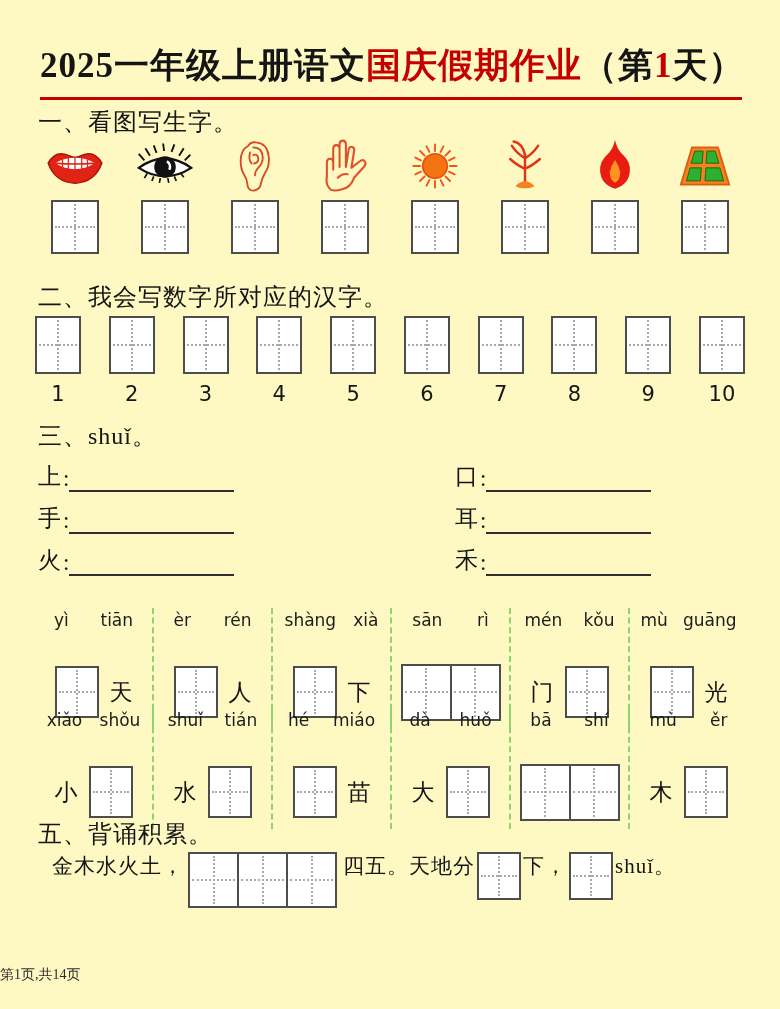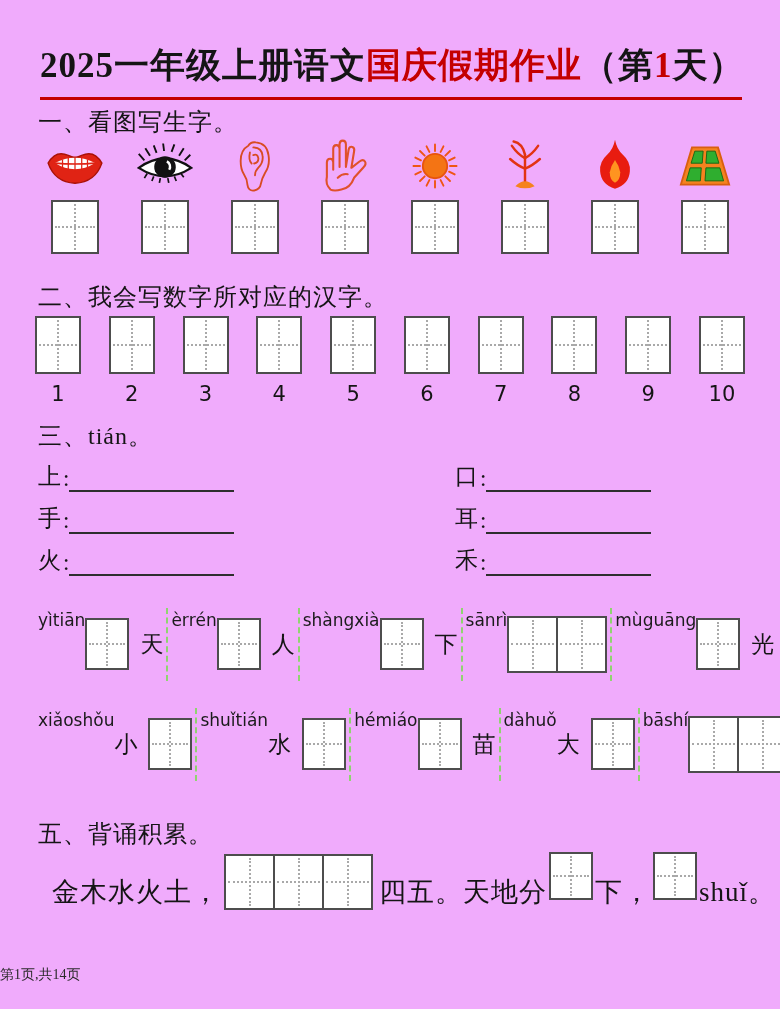--- a/index.html
+++ b/index.html
@@ -1,17 +1,17 @@
 <!DOCTYPE html>
 <html><head>
 <meta charset="utf-8">
 <style>
   html,body { margin:0; padding:0; background:#ffffff; }
   .page {
-    position:relative; width:780px; height:1009px; background:#f0abfc;
+    position:relative; width:780px; height:1009px; background:#fef9c3;
     font-family:"Liberation Serif", serif; color:#151515; overflow:hidden;
   }
   
   .title {
     position:absolute; left:40px; top:42px; width:702px;
     font-size:35px; font-weight:bold; white-space:nowrap; letter-spacing:1px;
     border-bottom:3px solid #c40000; padding-bottom:8px;
   }
   .red { color:#c40000; }
   
@@ -45,29 +45,29 @@
   .s3-grid {
     position:absolute; left:38px; top:452px; width:706px;
     display:grid; grid-template-columns:417px 1fr; grid-auto-rows:42px;
   }
   .s3-item { display:flex; align-items:flex-end; font-size:23px; padding-bottom:2px; }
   .s3-colon { margin-left:2px; }
   .s3-line { display:inline-block; width:165px; border-bottom:2px solid #2e2e2e; height:1.05em; }
   
   .s4-row { position:absolute; left:35px; width:712px; display:flex; }
   #s4r1 { top:608px; } #s4r2 { top:708px;align-items:flex-end; }
-  .s4-col { flex:1; border-right:2px dashed #8fd470; display:flex; flex-direction:row; padding:2px 3px 8px; }
+  .s4-col { flex:1; border-right:2px dashed #8fd470; display:flex; flex-direction:column; padding:2px 3px 8px;gap:20px; }
   .s4-col:last-child { border-right:none; }
   .py-row { display:flex; justify-content:space-around; font-family:"DejaVu Sans", sans-serif; font-size:17px; height:28px; color:#1b1b1b; }
   .ct-row { display:flex; justify-content:center; align-items:center; gap:11px; margin-top:5px; height:58px; }
   .hanzi { font-size:23px; }
   .g-s4 .cell { width:40px; height:48px; }
   .g-s4d .cell { width:47px; height:53px; }
   
-  .s5-line { position:absolute; left:52px; top:852px; display:flex; align-items:flex-end; font-size:27px; letter-spacing:1px; }
+  .s5-line { position:absolute; left:52px; top:852px; display:flex; align-items:flex-start; font-size:21px; letter-spacing:1px; }
   .g-s5-3 { margin:0 6px 0 4px; }
   .g-s5-3 .cell { width:47px; height:52px; }
   .g-s5-1 { margin:0 2px 10px; }
   .g-s5-1 .cell { width:40px; height:44px; }
   
   .footer { position:absolute; left:0; right:0; top:966px; text-align:left; font-size:14px; color:#2a2a2a; }
 </style>
 </head>
 <body>
 
@@ -259,21 +259,21 @@
       <div class="num">9</div>
     </div>
     <div class="num-col">
       <div class="gridbox g-s2">
           <div class="cell"></div>
         </div>
       <div class="num">10</div>
     </div>
   </div>
 
-  <div class="h" id="h3">三、tián。</div>
+  <div class="h" id="h3">三、shuǐ。</div>
 
   <div class="s3-grid">
     <div class="s3-item">
       <span>上</span>
         <span class="s3-colon">:</span>
         <span class="s3-line"></span>
     </div>
     <div class="s3-item">
       <span>口</span>
         <span class="s3-colon">:</span>
@@ -340,20 +340,32 @@
       </div>
     </div>
     <div class="s4-col">
       <div class="py-row">
           <span>sān</span>
           <span>rì</span>
         </div>
       <div class="ct-row">
         <div class="gridbox g-s4d">
             <div class="cell"></div>
+            <div class="cell"></div>
+          </div>
+      </div>
+    </div>
+    <div class="s4-col">
+      <div class="py-row">
+          <span>mén</span>
+          <span>kǒu</span>
+        </div>
+      <div class="ct-row">
+        <span class="hanzi">门</span>
+        <div class="gridbox g-s4">
             <div class="cell"></div>
           </div>
       </div>
     </div>
     <div class="s4-col">
       <div class="py-row">
           <span>mù</span>
           <span>guāng</span>
         </div>
       <div class="ct-row">

